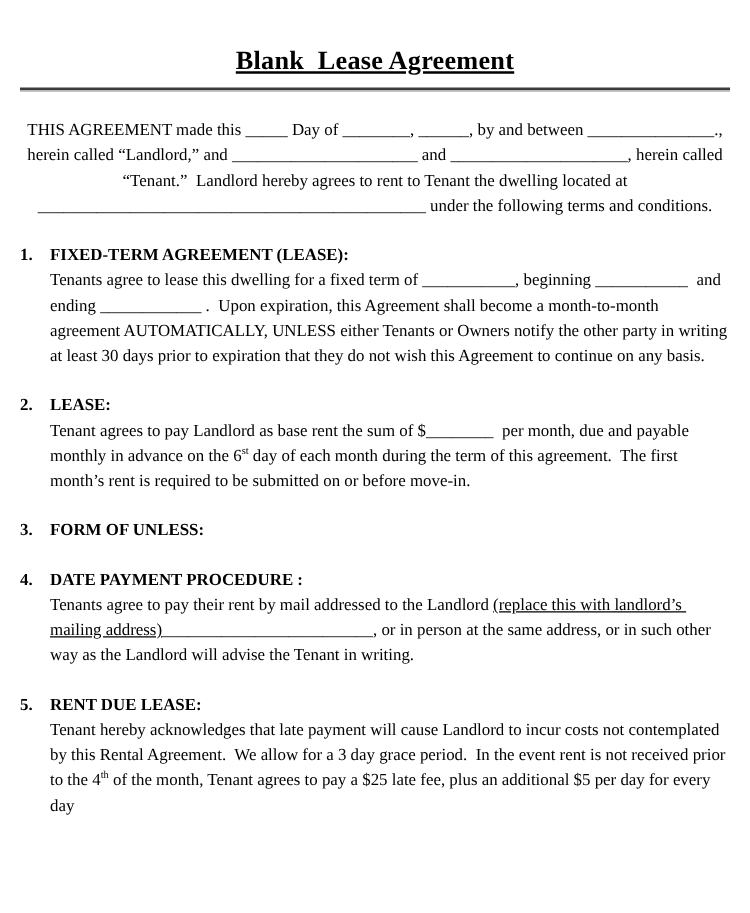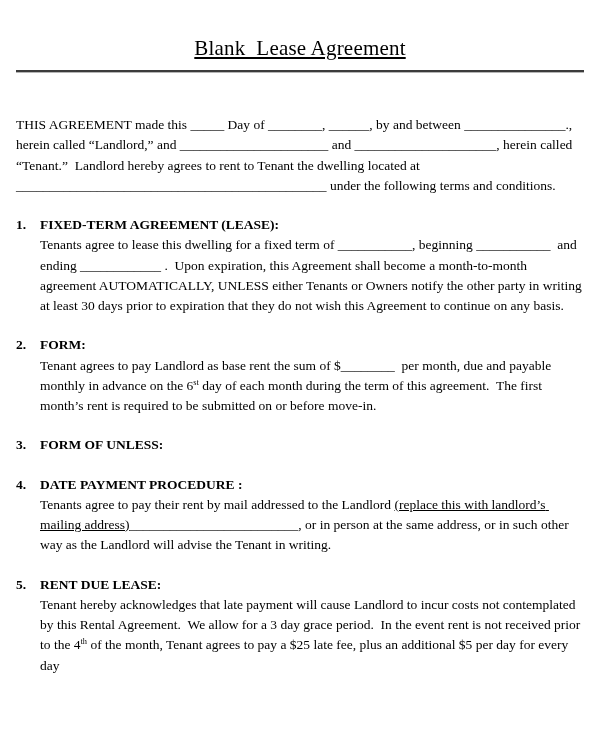--- a/index.html
+++ b/index.html
@@ -10,36 +10,37 @@
     overflow: hidden;
     font-family: "Liberation Serif", "DejaVu Serif", serif;
     color: #000000;
   }
   .page {
     padding: 36px 16px 0 16px;
   }
   .title {
     text-align: center;
     font-size: 21px;
-    font-weight: normal;
+    font-weight: bold;
     text-decoration: underline;
     white-space: pre-wrap;
     letter-spacing: 0.2px;
   }
   .rule {
     margin-top: 9px;
     height: 3px;
     background: #3b3b3b;
     border-bottom: 1px solid #b5b5b5;
   }
   .intro {
-    margin-top: 42px;
+    margin-top: 21px;
     font-size: 13.5px;
     line-height: 1.5;
     white-space: pre-wrap;
+    text-align: center;
   }
   .section {
     display: flex;
     margin-top: 19px;
     font-size: 13.5px;
     line-height: 1.5;
   }
   .section .num {
     width: 24px;
     flex-shrink: 0;
@@ -74,21 +75,21 @@
     <div class="num">1.</div>
     <div class="content">
       <div class="heading">FIXED-TERM AGREEMENT (LEASE):</div>
       <div class="body"><span>Tenants agree to lease this dwelling for a fixed term of ___________, beginning ___________  and ending ____________ .  Upon expiration, this Agreement shall become a month-to-month agreement AUTOMATICALLY, UNLESS either Tenants or Owners notify the other party in writing at least 30 days prior to expiration that they do not wish this Agreement to continue on any basis.</span></div>
     </div>
   </div>
 
   <div class="section">
     <div class="num">2.</div>
     <div class="content">
-      <div class="heading">FORM:</div>
+      <div class="heading">LEASE:</div>
       <div class="body"><span>Tenant agrees to pay Landlord as base rent the sum of $________  per month, due and payable monthly in advance on the 6</span><sup>st</sup><span> day of each month during the term of this agreement.  The first month’s rent is required to be submitted on or before move-in.</span></div>
     </div>
   </div>
 
   <div class="section">
     <div class="num">3.</div>
     <div class="content">
       <div class="heading">FORM OF UNLESS:</div>
     </div>
   </div>

